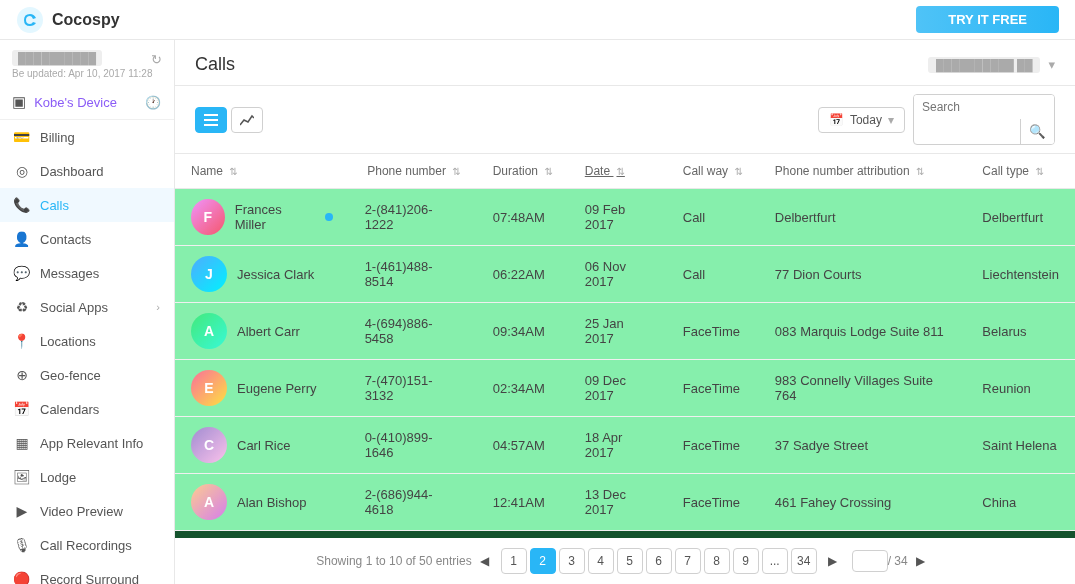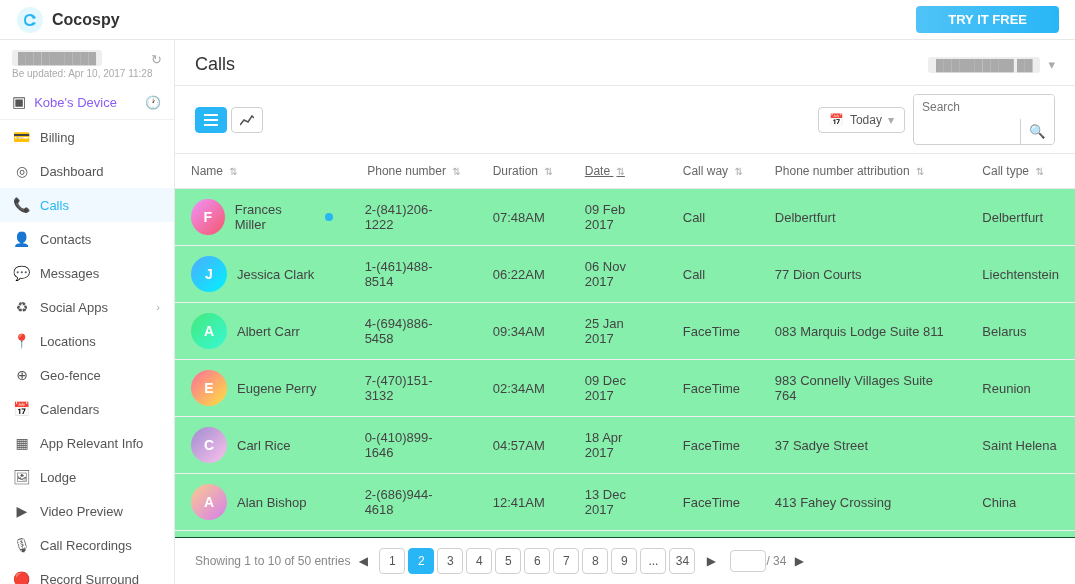--- a/index.html
+++ b/index.html
@@ -56,21 +56,21 @@
     thead th { padding: 10px 16px; text-align: left; font-size: 12px; font-weight: 500; color: #666; border-bottom: 1px solid #e8e8e8; background: #fff; white-space: nowrap; }
     thead th .sort-icon { color: #aaa; font-size: 10px; margin-left: 3px; }
     tbody tr { border-bottom: 1px solid #f0f0f0; }
     tbody td { padding: 10px 16px; font-size: 13px; color: #444; vertical-align: middle; }
     .avatar { width: 36px; height: 36px; border-radius: 50%; background: #ccc; overflow: hidden; display: flex; align-items: center; justify-content: center; }
     .name-cell { display: flex; align-items: center; gap: 10px; }
     .name-text { font-size: 13px; color: #444; }
     .info-dot { width: 8px; height: 8px; border-radius: 50%; background: #29b6f6; display: inline-block; margin-left: 4px; }
 
     
-    .pagination { display: flex; align-items: center; justify-content: flex-start; padding: 10px 20px; background: #fff; border-top: 1px solid #14532d; flex-shrink: 0; }
+    .pagination { display: flex; align-items: center; justify-content: center; padding: 10px 20px; background: #fff; border-top: 7px solid #14532d; flex-shrink: 0; }
     .pagination-info { font-size: 12px; color: #888; }
     .pagination-right { display: flex; align-items: center; gap: 6px; }
     .entries-select { border: 1px solid #d0d0d0; border-radius: 4px; padding: 3px 6px; font-size: 12px; color: #555; background: #fff; cursor: pointer; }
     .page-nav { display: flex; align-items: center; gap: 3px; }
     .page-btn { width: 26px; height: 26px; border: 1px solid #d0d0d0; border-radius: 4px; background: #fff; display: flex; align-items: center; justify-content: center; cursor: pointer; font-size: 12px; color: #555; }
     .page-btn.active { background: #29b6f6; border-color: #29b6f6; color: #fff; }
     .page-btn.nav { border: none; background: transparent; color: #555; }
     .page-input-group { display: flex; align-items: center; font-size: 12px; color: #888; }
     .page-input { width: 36px; border: 1px solid #d0d0d0; border-radius: 4px; padding: 3px 4px; text-align: center; font-size: 12px; }
 
@@ -328,21 +328,21 @@
             <span class="av-letter">A</span>
           </div>
           <span class="name-text">Alan Bishop</span>
 
         </div>
       </td>
       <td>2-(686)944-4618</td>
       <td>12:41AM</td>
       <td>13 Dec 2017</td>
       <td>FaceTime</td>
-      <td>413 Fahey Crossing</td>
+      <td>461 Fahey Crossing</td>
       <td>China</td>
     </tr>
             <tr>
       <td>
         <div class="name-cell">
           <div class="avatar av7">
             <span class="av-letter">D</span>
           </div>
           <span class="name-text">Debra Jordan</span>
 

